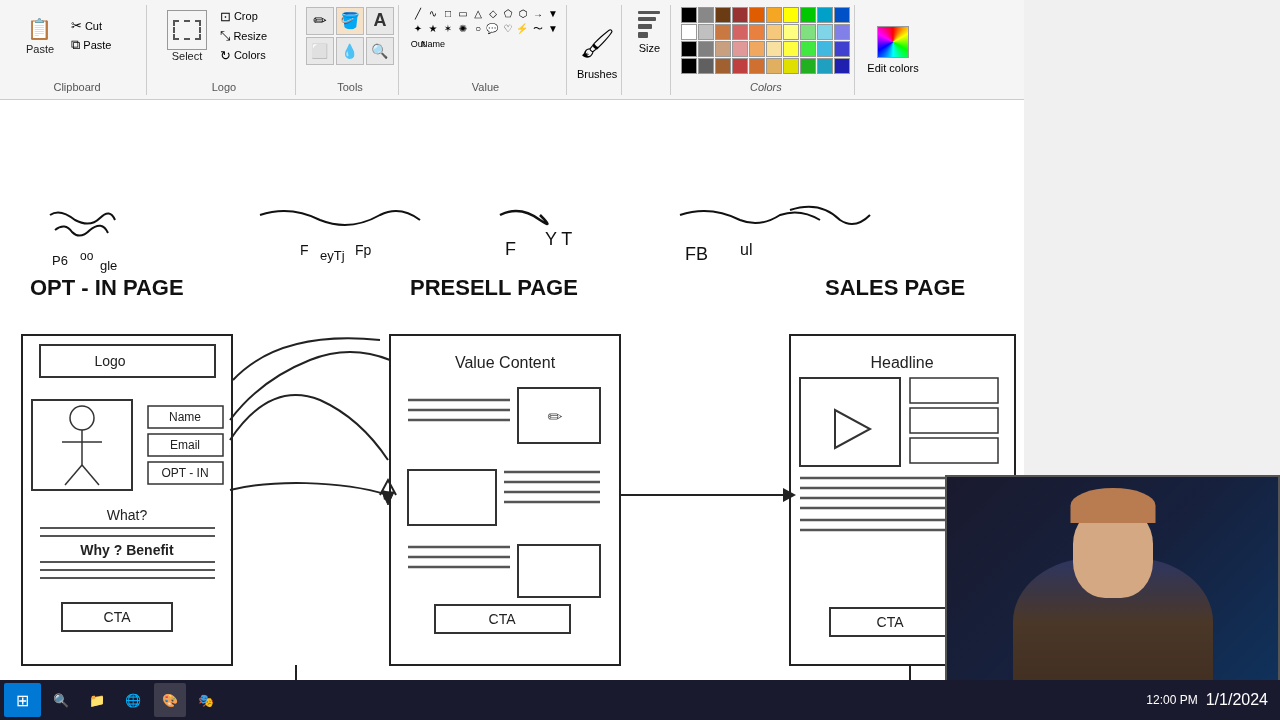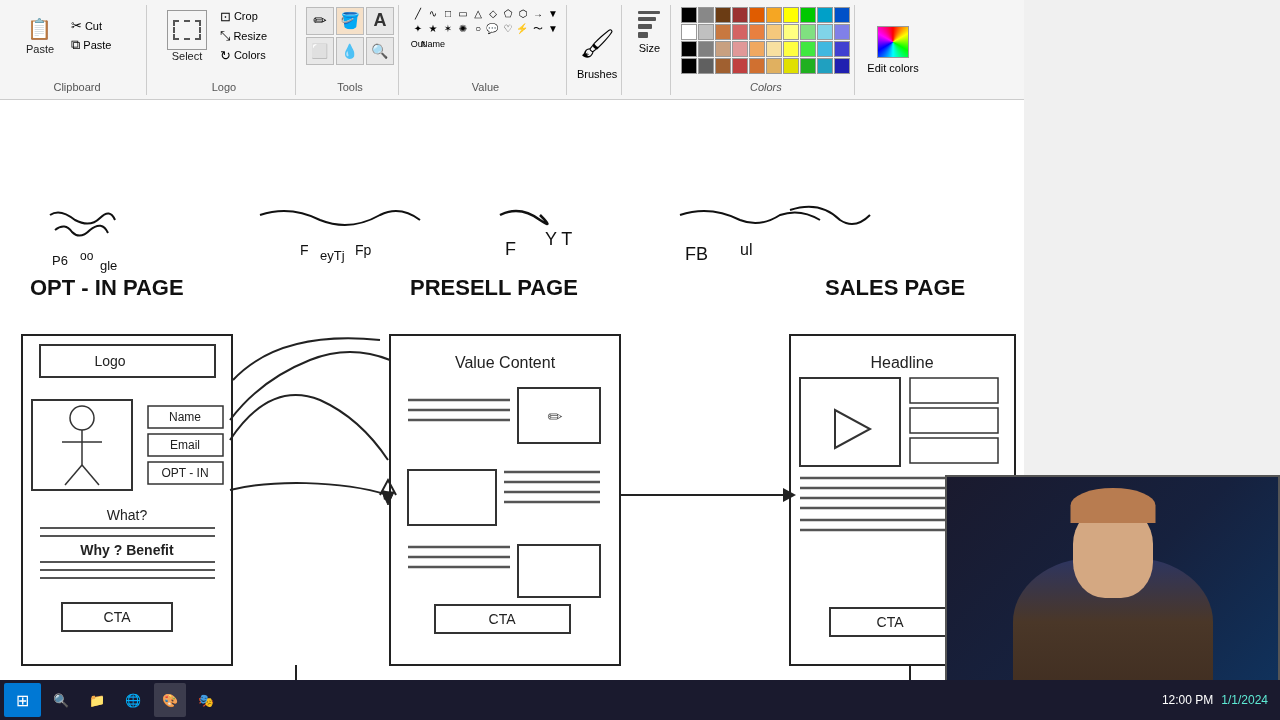--- a/index.html
+++ b/index.html
@@ -591,15 +591,15 @@
   </div>
   <div class="taskbar-btn" style="background:rgba(255,255,255,0.15);">
     <span>🎨</span>
   </div>
   <div class="taskbar-btn">
     <span>🎭</span>
   </div>
 
   <div style="margin-left:auto;display:flex;align-items:center;gap:8px;padding-right:8px;">
     <span style="color:white;font-size:12px;">12:00 PM</span>
-    <span style="color:#5eead4;font-size:12px;">1/1/2024</span>
+    <span style="color:#ffffff;font-size:16px;">1/1/2024</span>
   </div>
 </div>
 
 </body></html>

